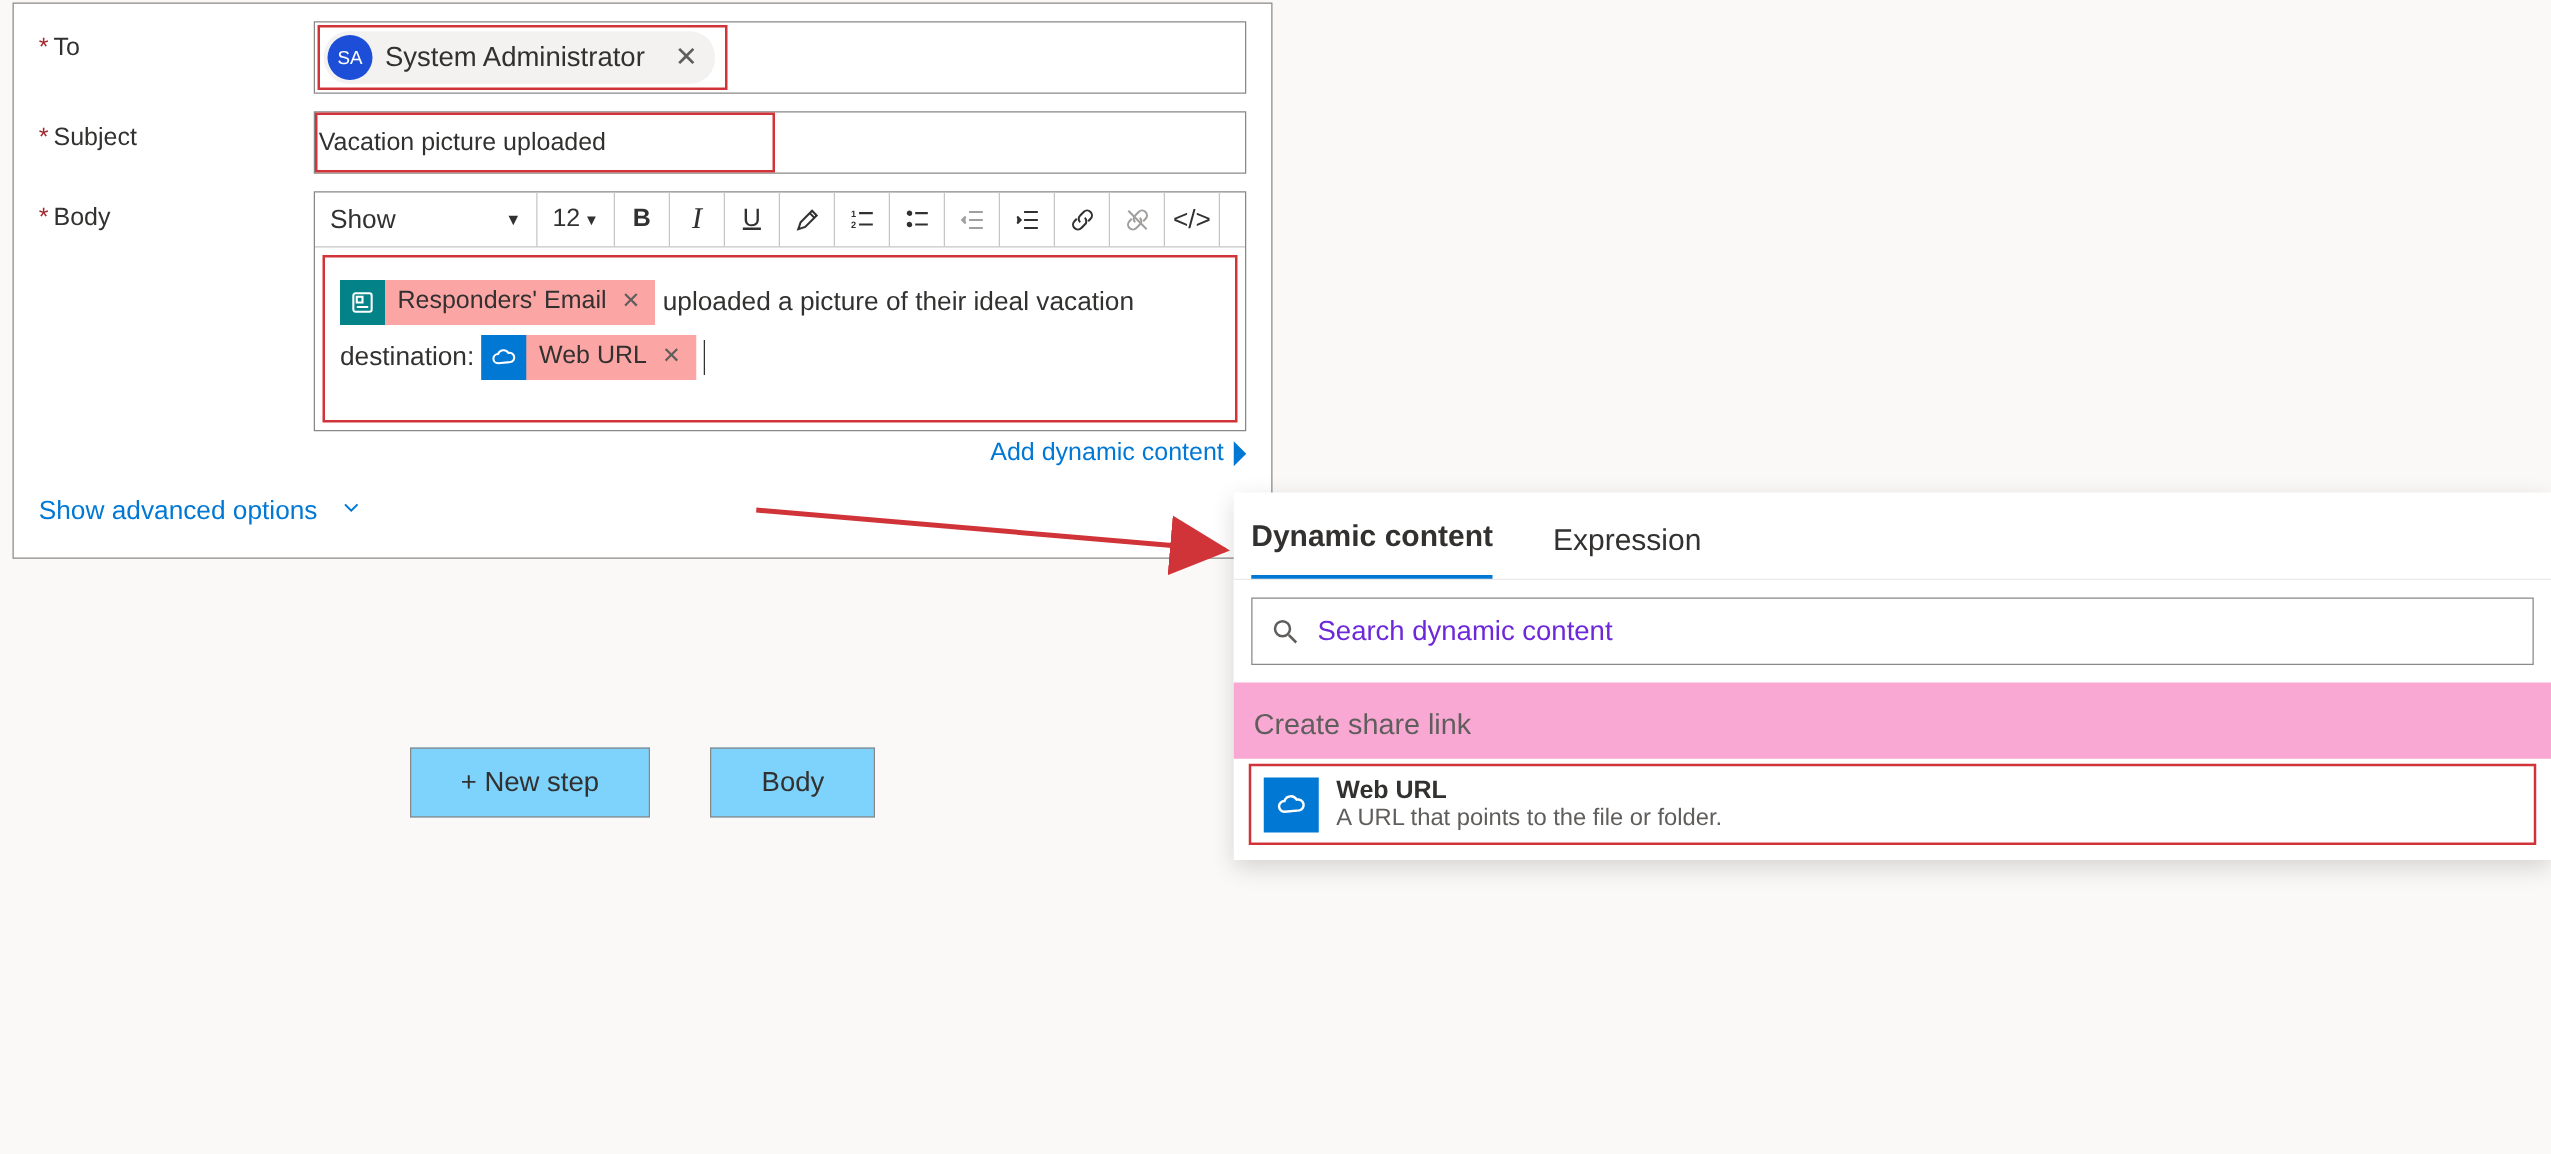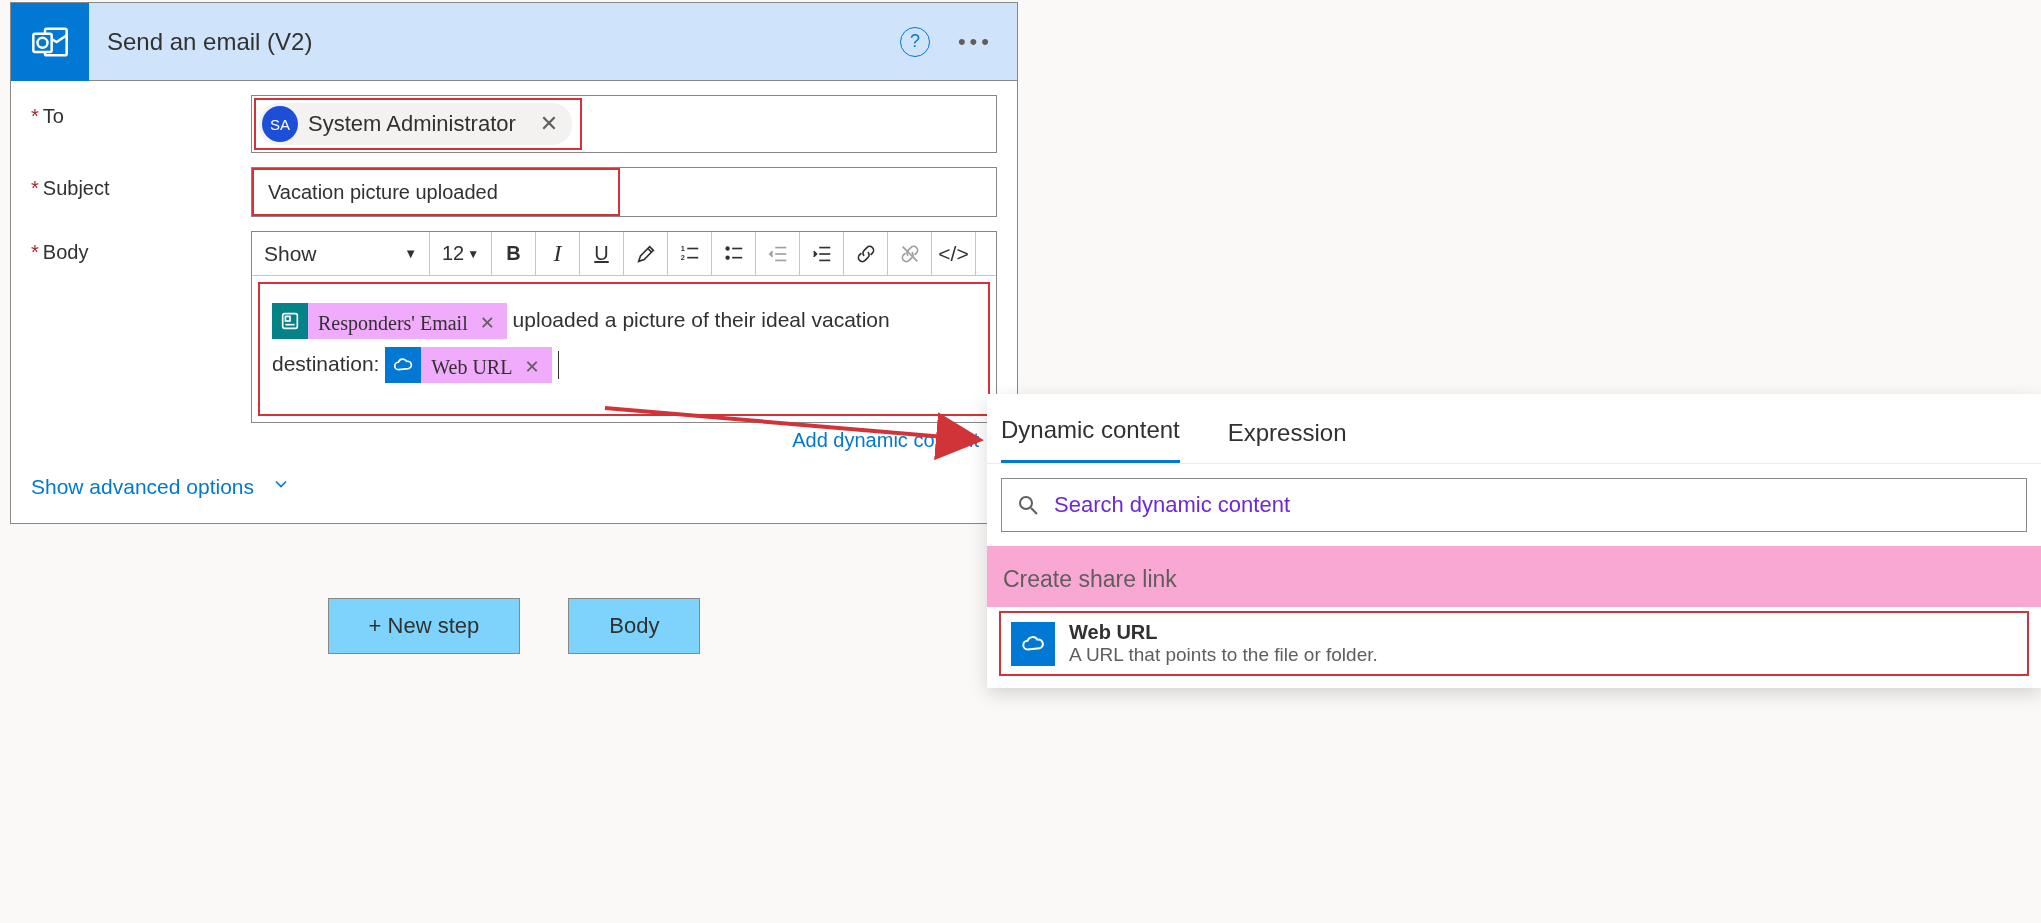--- a/index.html
+++ b/index.html
@@ -113,21 +113,21 @@
     font-weight: 400;
   }
   .chip-name { font-size: 22px; color: #323130; margin-right: 16px; }
   .chip-x { font-size: 22px; color: #605e5c; padding: 0 8px; }
 
   .subject-row .red-outline {
     display: inline-flex;
     width: 368px;
     height: 48px;
     align-items: center;
-    padding-left: 14px;
+    padding-left: 1px;
   }
 
   
   .rte {
     border: 1px solid #8a8886;
   }
   .rte-toolbar {
     display: flex;
     align-items: center;
     border-bottom: 1px solid #c8c6c4;
@@ -154,27 +154,26 @@
     padding: 6px;
   }
   .rte-body .red-outline {
     padding: 14px 12px 28px 12px;
     font-size: 21px;
     line-height: 44px;
   }
 
   .token {
     display: inline-flex;
-    align-items: flex-end;
-    background: #f0abfc;
+    align-items: flex-start;
+    background: #fca5a5;
     padding: 0 8px 0 0;
     vertical-align: middle;
     line-height: 32px;
     height: 36px;
-    font-family: Liberation Serif, serif;
   }
   .token .ticon {
     width: 36px; height: 36px;
     display: flex; align-items: center; justify-content: center;
     color: #fff;
     margin-right: 10px;
   }
   .token .tname { font-size: 20px; color: #323130; margin-right: 8px; }
   .token .tx { font-size: 18px; color: #605e5c; padding: 0 4px;}
   .ticon.forms { background: #038387; }
@@ -237,21 +236,21 @@
   }
   .flyout-tabs {
     display: flex;
     gap: 48px;
     padding: 22px 0 0 14px;
     font-size: 24px;
     border-bottom: 1px solid #edebe9;
     align-items: flex-end;
   }
   .flyout-tabs .tab { padding-bottom: 16px; color: #323130;}
-  .flyout-tabs .tab.active { font-weight: 400; border-bottom: 3px solid #0078d4; }
+  .flyout-tabs .tab.active { font-weight: 700; border-bottom: 3px solid #0078d4; }
   .search-wrap { padding: 14px; background:#fff; }
   .search-box {
     display: flex; align-items: center;
     border: 1px solid #8a8886;
     height: 54px;
     padding: 0 14px;
     gap: 14px;
     color: #6d28d9;
     font-size: 22px;
   }
@@ -282,33 +281,20 @@
     left: 600px;
     top: 390px;
     pointer-events: none;
   }
 
 </style>
 </head>
 <body>
 
 <div class="card">
-  <div class="card-header">
-    <div class="app-icon">
-      <svg width="40" height="40" viewBox="0 0 24 24" fill="none" stroke="#fff" stroke-width="1.5">
-        <rect x="9" y="4" width="13" height="16" rx="1"></rect>
-        <path d="M9 8 L16 12 L22 8"></path>
-        <rect x="2" y="7" width="11" height="11" rx="1" fill="#0078d4"></rect>
-        <circle cx="7.5" cy="12.5" r="3"></circle>
-      </svg>
-    </div>
-    <div class="title">Send an email (V2)</div>
-    <div class="help">?</div>
-    <div class="more">•••</div>
-  </div>
 
   <div class="form-row to-field">
     <div class="form-label"><span class="req">*</span><span>To</span></div>
     <div class="input-area">
       <div class="field-box">
         <span class="red-outline">
           <span class="person-chip">
             <span class="avatar">SA</span>
             <span class="chip-name">System Administrator</span>
             <span class="chip-x">✕</span>

